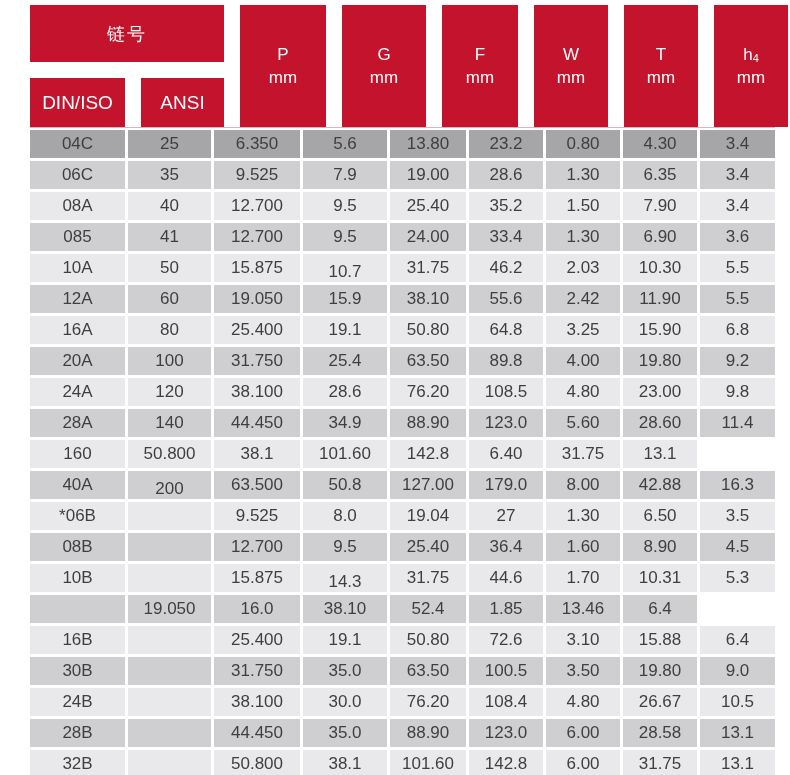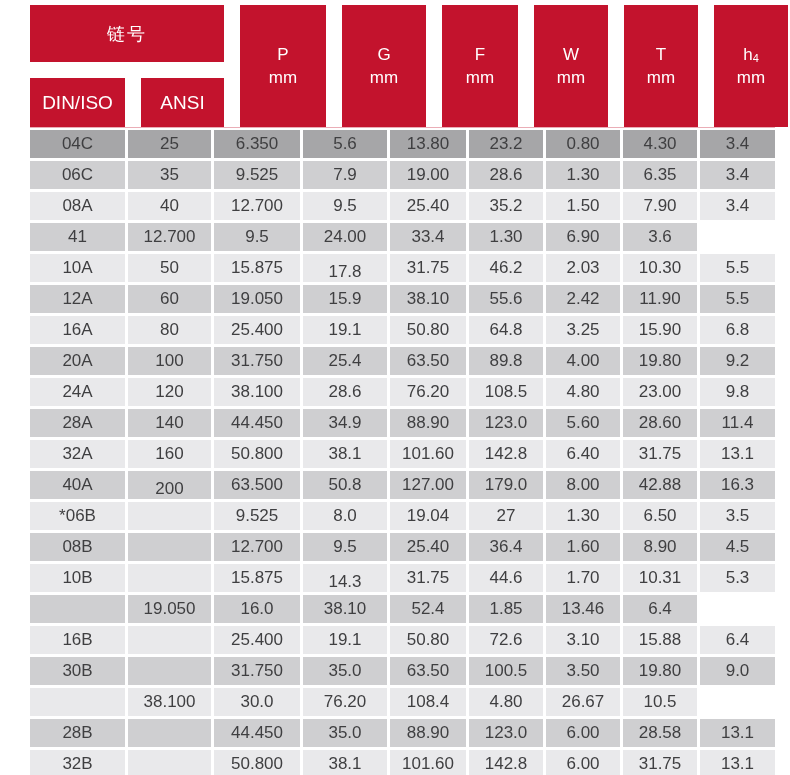--- a/index.html
+++ b/index.html
@@ -126,34 +126,35 @@
         <div class="cell col-ansi">40</div>
         <div class="cell col-p">12.700</div>
         <div class="cell col-g">9.5</div>
         <div class="cell col-f">25.40</div>
         <div class="cell col-w">35.2</div>
         <div class="cell col-t">1.50</div>
         <div class="cell col-h4">7.90</div>
         <div class="cell col-d4">3.4</div>
       </div>
       <div class="row medium">
+        <div class="cell col-din_iso">085</div>
         <div class="cell col-ansi">41</div>
         <div class="cell col-p">12.700</div>
         <div class="cell col-g">9.5</div>
         <div class="cell col-f">24.00</div>
         <div class="cell col-w">33.4</div>
         <div class="cell col-t">1.30</div>
         <div class="cell col-h4">6.90</div>
         <div class="cell col-d4">3.6</div>
       </div>
       <div class="row light">
         <div class="cell col-din_iso">10A</div>
         <div class="cell col-ansi">50</div>
         <div class="cell col-p">15.875</div>
-        <div class="cell col-g">17.8</div>
+        <div class="cell col-g">10.7</div>
         <div class="cell col-f">31.75</div>
         <div class="cell col-w">46.2</div>
         <div class="cell col-t">2.03</div>
         <div class="cell col-h4">10.30</div>
         <div class="cell col-d4">5.5</div>
       </div>
       <div class="row medium">
         <div class="cell col-din_iso">12A</div>
         <div class="cell col-ansi">60</div>
         <div class="cell col-p">19.050</div>
@@ -202,21 +203,20 @@
         <div class="cell col-ansi">140</div>
         <div class="cell col-p">44.450</div>
         <div class="cell col-g">34.9</div>
         <div class="cell col-f">88.90</div>
         <div class="cell col-w">123.0</div>
         <div class="cell col-t">5.60</div>
         <div class="cell col-h4">28.60</div>
         <div class="cell col-d4">11.4</div>
       </div>
       <div class="row light">
-        <div class="cell col-din_iso">32A</div>
         <div class="cell col-ansi">160</div>
         <div class="cell col-p">50.800</div>
         <div class="cell col-g">38.1</div>
         <div class="cell col-f">101.60</div>
         <div class="cell col-w">142.8</div>
         <div class="cell col-t">6.40</div>
         <div class="cell col-h4">31.75</div>
         <div class="cell col-d4">13.1</div>
       </div>
       <div class="row medium">
@@ -289,20 +289,21 @@
         <div class="cell col-ansi"></div>
         <div class="cell col-p">31.750</div>
         <div class="cell col-g">35.0</div>
         <div class="cell col-f">63.50</div>
         <div class="cell col-w">100.5</div>
         <div class="cell col-t">3.50</div>
         <div class="cell col-h4">19.80</div>
         <div class="cell col-d4">9.0</div>
       </div>
       <div class="row light">
+        <div class="cell col-din_iso">24B</div>
         <div class="cell col-ansi"></div>
         <div class="cell col-p">38.100</div>
         <div class="cell col-g">30.0</div>
         <div class="cell col-f">76.20</div>
         <div class="cell col-w">108.4</div>
         <div class="cell col-t">4.80</div>
         <div class="cell col-h4">26.67</div>
         <div class="cell col-d4">10.5</div>
       </div>
       <div class="row medium">

